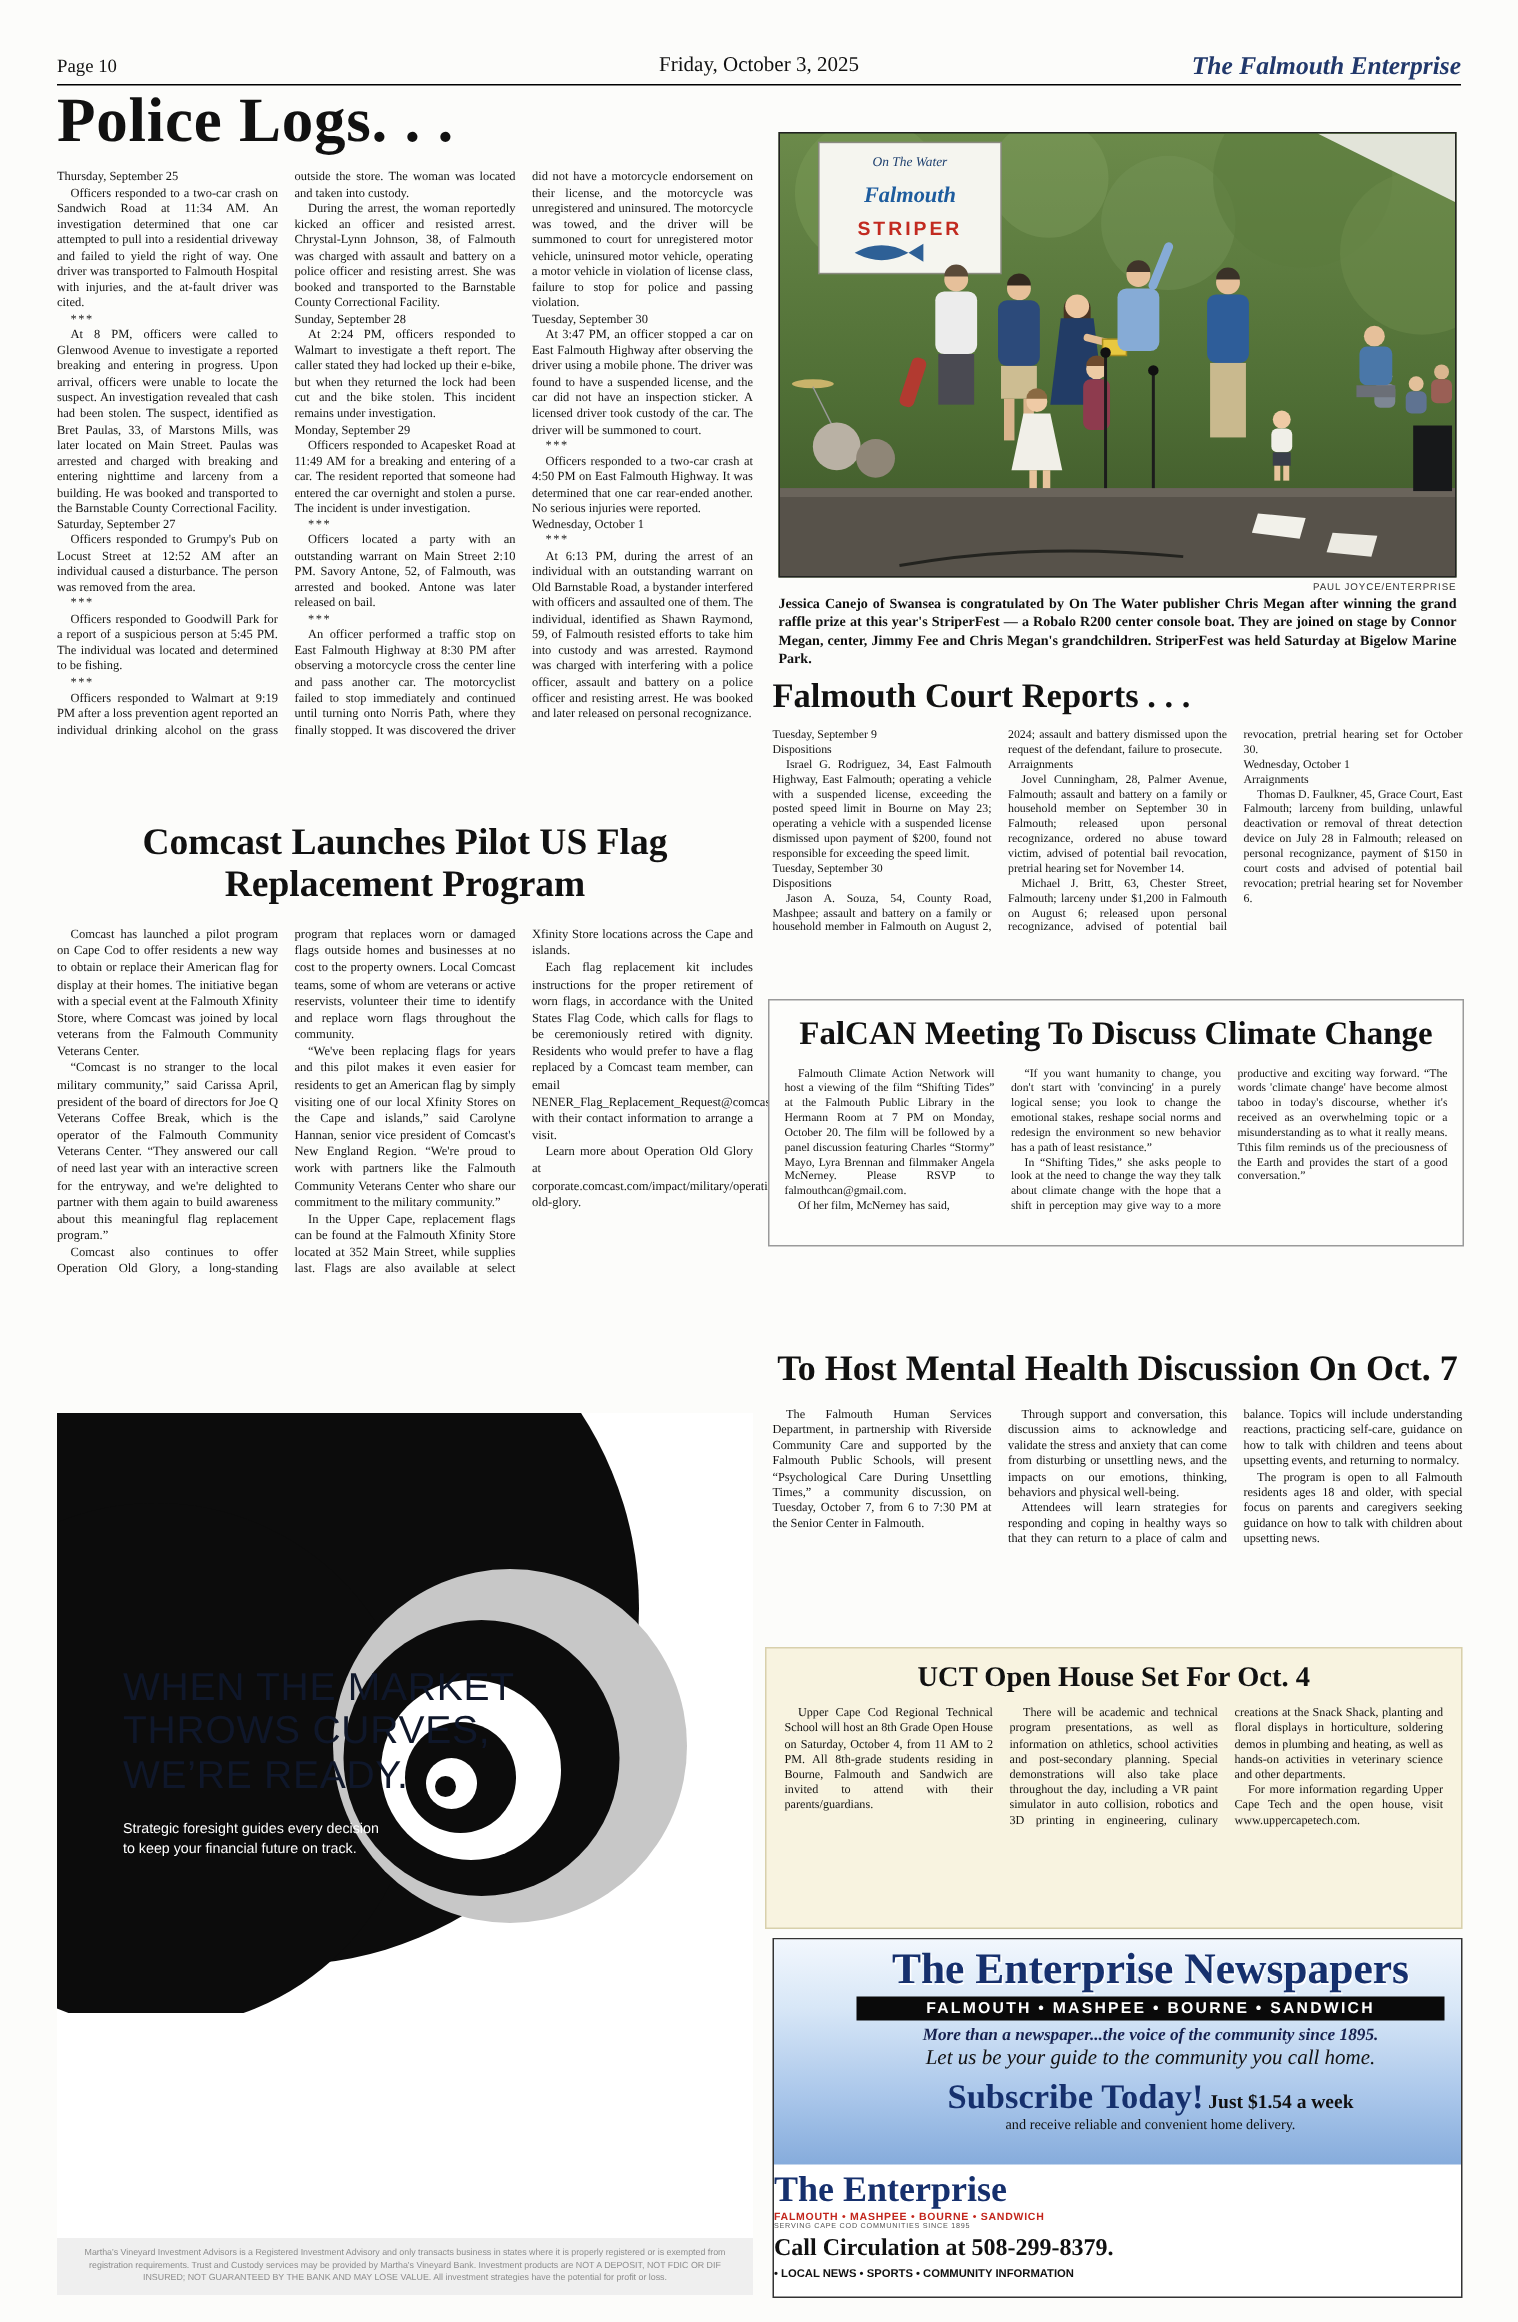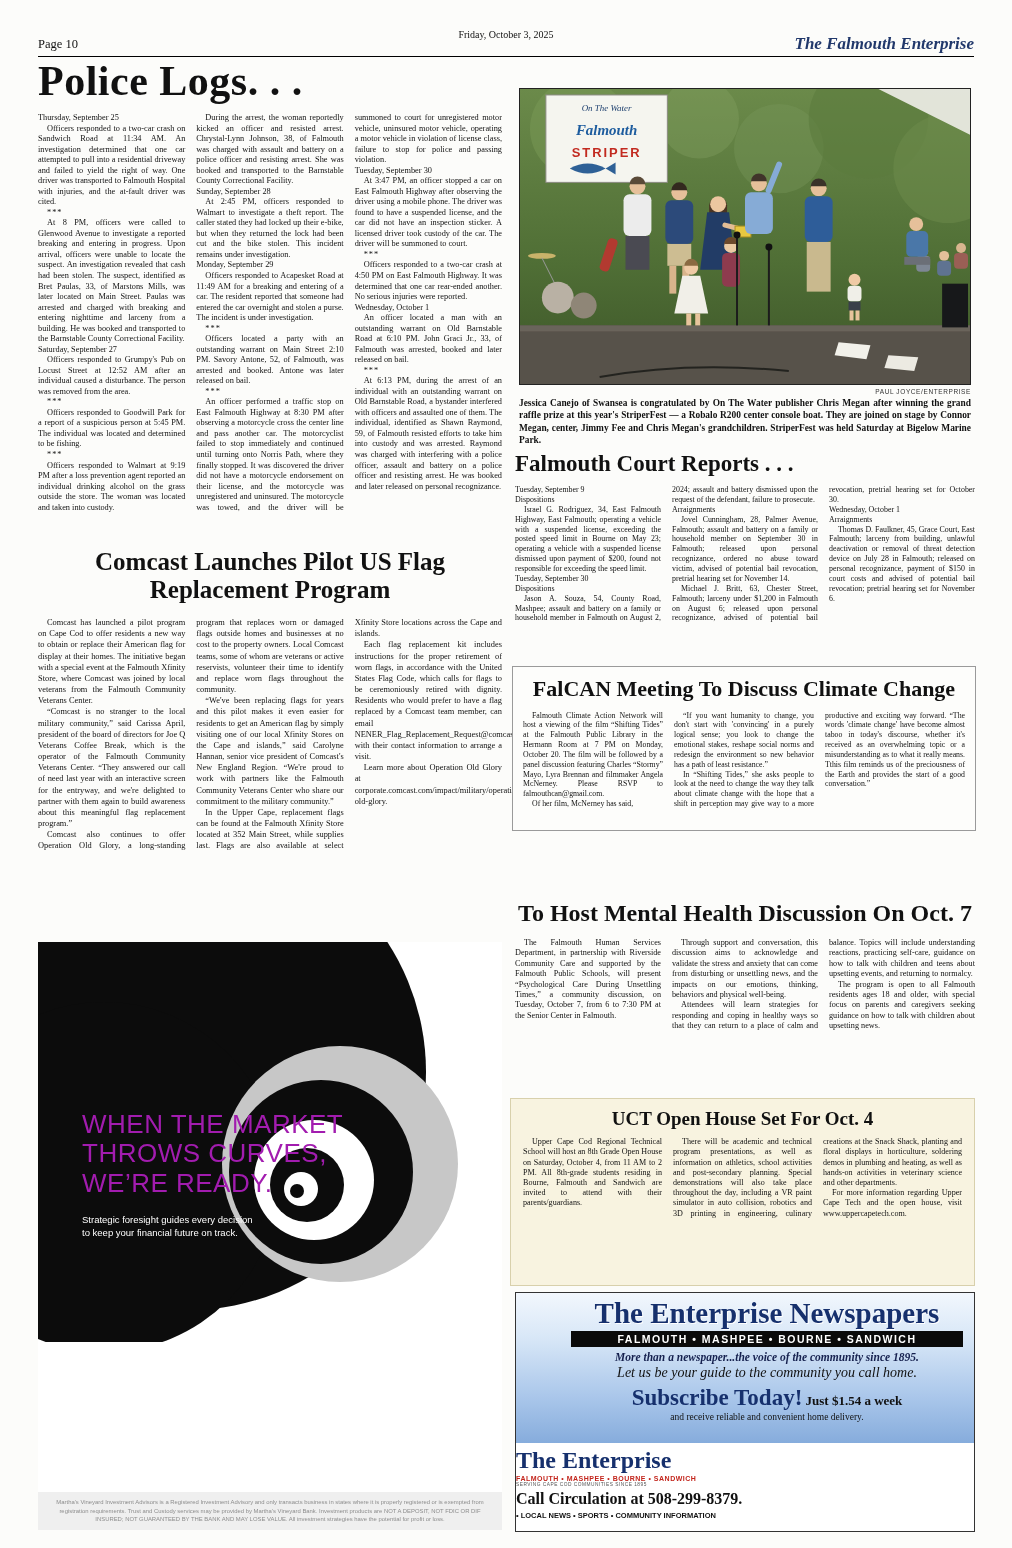--- a/index.html
+++ b/index.html
@@ -3,21 +3,21 @@
 <meta charset="utf-8">
 <title>The Falmouth Enterprise — Page 10</title>
 <style>
   html,body{margin:0;padding:0;}
   body{width:1012px;background:#e9e9e9;}
   .page{position:relative;width:1012px;height:1548px;background:#fcfcfa;font-family:"Liberation Serif",serif;color:#111;overflow:hidden;}
 
   
   .folio{position:absolute;left:38px;top:30px;width:936px;height:26px;border-bottom:1.5px solid #000;}
   .folio-left{position:absolute;left:0;bottom:4px;font-size:12.5px;}
-  .folio-center{position:absolute;left:0;right:0;bottom:16px;text-align:center;font-size:10px;}
+  .folio-center{position:absolute;left:0;right:0;bottom:4px;text-align:center;font-size:14px;}
   .folio-right{position:absolute;right:0;bottom:2px;font-size:17px;font-weight:bold;font-style:italic;color:#21386b;}
 
   
   .nw-body{column-count:3;column-gap:11px;text-align:justify;}
   .nw-body p{margin:0;text-indent:9px;}
   .nw-body p.dh,.nw-body p.sh{font-weight:normal;text-indent:0;text-align:left;}
   .nw-body p.sep{text-indent:9px;letter-spacing:1px;}
 
   .police{position:absolute;left:38px;top:60px;width:464px;}
   .h-police{font-size:42px;font-weight:bold;margin:0;letter-spacing:.5px;line-height:1;}
@@ -46,21 +46,21 @@
   .mental .h-center{font-size:24px;}
   .mental .nw-body{font-size:8.2px;line-height:1.27;margin-top:11px;}
 
   .uct{position:absolute;left:510px;top:1098px;width:465px;height:188px;background:#f8f3e0;border:1px solid #d8d0ac;box-sizing:border-box;padding:9px 12px;}
   .uct .h-center{font-size:19px;}
   .uct .nw-body{font-size:8.1px;line-height:1.26;margin-top:8px;}
 
   
   .mv-ad{position:absolute;left:38px;top:942px;width:464px;height:588px;background:#fff;}
   .mv-swirl{position:absolute;left:0;top:0;}
-  .mv-headline{position:absolute;left:44px;top:168px;width:280px;color:#a21caf;font-family:"Liberation Sans",sans-serif;font-size:26px;line-height:1.13;white-space:pre-line;letter-spacing:.5px;}
+  .mv-headline{position:absolute;left:44px;top:168px;width:280px;color:#0f172a;font-family:"Liberation Sans",sans-serif;font-size:26px;line-height:1.13;white-space:pre-line;letter-spacing:.5px;}
   .mv-sub{position:absolute;left:44px;top:272px;width:235px;color:#fff;font-family:"Liberation Sans",sans-serif;font-size:9.5px;line-height:1.35;white-space:pre-line;}
   .mv-brand{position:absolute;left:0;top:410px;width:464px;text-align:center;}
   .mv-name{font-size:23px;letter-spacing:2px;}
   .mv-advisors{font-size:12px;letter-spacing:5px;margin-top:2px;}
   .mv-rule{width:200px;height:1px;background:#555;margin:8px auto 7px;}
   .mv-visit{font-family:"Liberation Sans",sans-serif;font-size:7.5px;letter-spacing:2.5px;color:#333;}
   .mv-city{font-family:"Liberation Sans",sans-serif;font-size:15px;letter-spacing:6px;margin-top:4px;}
   .mv-addr{font-family:"Liberation Sans",sans-serif;font-size:7.5px;letter-spacing:1.5px;margin-top:3px;color:#222;}
   .mv-fine{position:absolute;left:0;bottom:0;width:464px;box-sizing:border-box;background:#efefef;color:#8d8d8d;font-family:"Liberation Sans",sans-serif;font-size:5.9px;line-height:1.45;text-align:center;padding:6px 16px;}
 
@@ -101,33 +101,32 @@
         <p class="sep">***</p>
         <p class="p">At 8 PM, officers were called to Glenwood Avenue to investigate a reported breaking and entering in progress. Upon arrival, officers were unable to locate the suspect. An investigation revealed that cash had been stolen. The suspect, identified as Bret Paulas, 33, of Marstons Mills, was later located on Main Street. Paulas was arrested and charged with breaking and entering nighttime and larceny from a building. He was booked and transported to the Barnstable County Correctional Facility.</p>
         <p class="dh">Saturday, September 27</p>
         <p class="p">Officers responded to Grumpy's Pub on Locust Street at 12:52 AM after an individual caused a disturbance. The person was removed from the area.</p>
         <p class="sep">***</p>
         <p class="p">Officers responded to Goodwill Park for a report of a suspicious person at 5:45 PM. The individual was located and determined to be fishing.</p>
         <p class="sep">***</p>
         <p class="p">Officers responded to Walmart at 9:19 PM after a loss prevention agent reported an individual drinking alcohol on the grass outside the store. The woman was located and taken into custody.</p>
         <p class="p">During the arrest, the woman reportedly kicked an officer and resisted arrest. Chrystal-Lynn Johnson, 38, of Falmouth was charged with assault and battery on a police officer and resisting arrest. She was booked and transported to the Barnstable County Correctional Facility.</p>
         <p class="dh">Sunday, September 28</p>
-        <p class="p">At 2:45 PM, officers responded to Walmart to investigate a theft report. The caller stated they had locked up their e-bike, but when they returned the lock had been cut and the bike stolen. This incident remains under investigation.</p>
+        <p class="p">At 2:24 PM, officers responded to Walmart to investigate a theft report. The caller stated they had locked up their e-bike, but when they returned the lock had been cut and the bike stolen. This incident remains under investigation.</p>
         <p class="dh">Monday, September 29</p>
         <p class="p">Officers responded to Acapesket Road at 11:49 AM for a breaking and entering of a car. The resident reported that someone had entered the car overnight and stolen a purse. The incident is under investigation.</p>
         <p class="sep">***</p>
         <p class="p">Officers located a party with an outstanding warrant on Main Street 2:10 PM. Savory Antone, 52, of Falmouth, was arrested and booked. Antone was later released on bail.</p>
         <p class="sep">***</p>
         <p class="p">An officer performed a traffic stop on East Falmouth Highway at 8:30 PM after observing a motorcycle cross the center line and pass another car. The motorcyclist failed to stop immediately and continued until turning onto Norris Path, where they finally stopped. It was discovered the driver did not have a motorcycle endorsement on their license, and the motorcycle was unregistered and uninsured. The motorcycle was towed, and the driver will be summoned to court for unregistered motor vehicle, uninsured motor vehicle, operating a motor vehicle in violation of license class, failure to stop for police and passing violation.</p>
         <p class="dh">Tuesday, September 30</p>
         <p class="p">At 3:47 PM, an officer stopped a car on East Falmouth Highway after observing the driver using a mobile phone. The driver was found to have a suspended license, and the car did not have an inspection sticker. A licensed driver took custody of the car. The driver will be summoned to court.</p>
         <p class="sep">***</p>
         <p class="p">Officers responded to a two-car crash at 4:50 PM on East Falmouth Highway. It was determined that one car rear-ended another. No serious injuries were reported.</p>
         <p class="dh">Wednesday, October 1</p>
-        <p class="p">An officer located a man with an outstanding warrant on Old Barnstable Road at 6:10 PM. John Graci Jr., 33, of Falmouth was arrested, booked and later released on bail.</p>
         <p class="sep">***</p>
         <p class="p">At 6:13 PM, during the arrest of an individual with an outstanding warrant on Old Barnstable Road, a bystander interfered with officers and assaulted one of them. The individual, identified as Shawn Raymond, 59, of Falmouth resisted efforts to take him into custody and was arrested. Raymond was charged with interfering with a police officer, assault and battery on a police officer and resisting arrest. He was booked and later released on personal recognizance.</p>
       </div>
   </section>
 
   <figure class="photo-block">
     <div class="photo-frame">
       <svg width="450" height="295" viewBox="0 0 452 297" preserveAspectRatio="none">
         <defs>
           <linearGradient id="pg" x1="0" y1="0" x2="0" y2="1">

